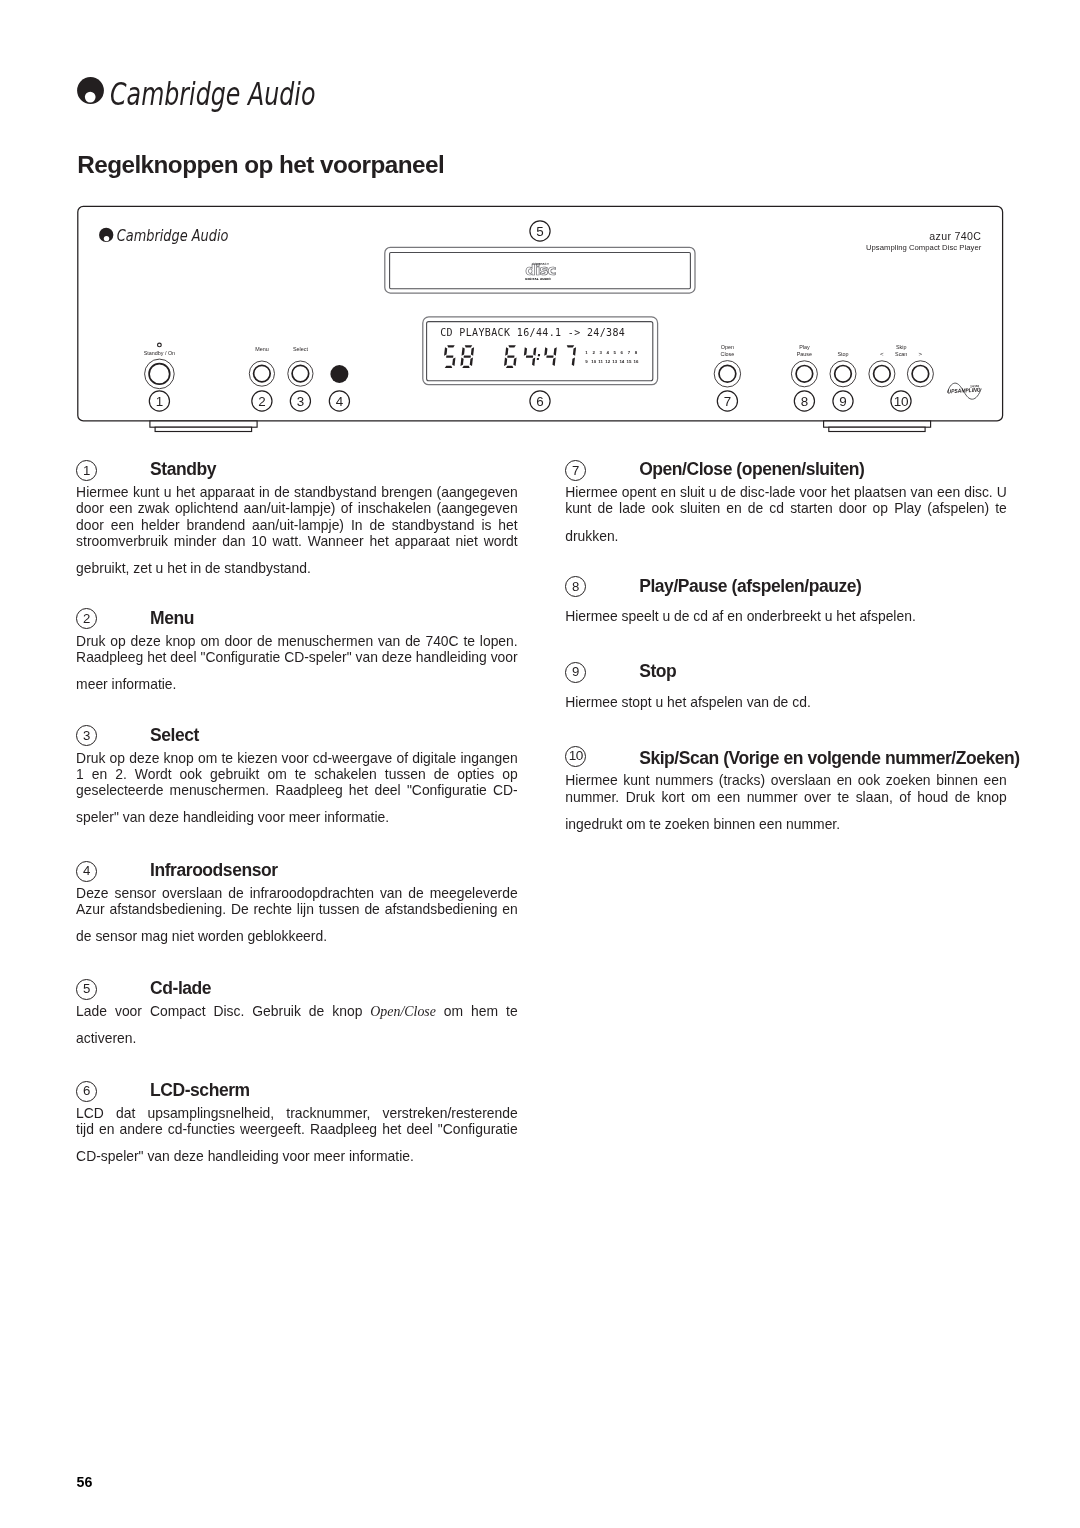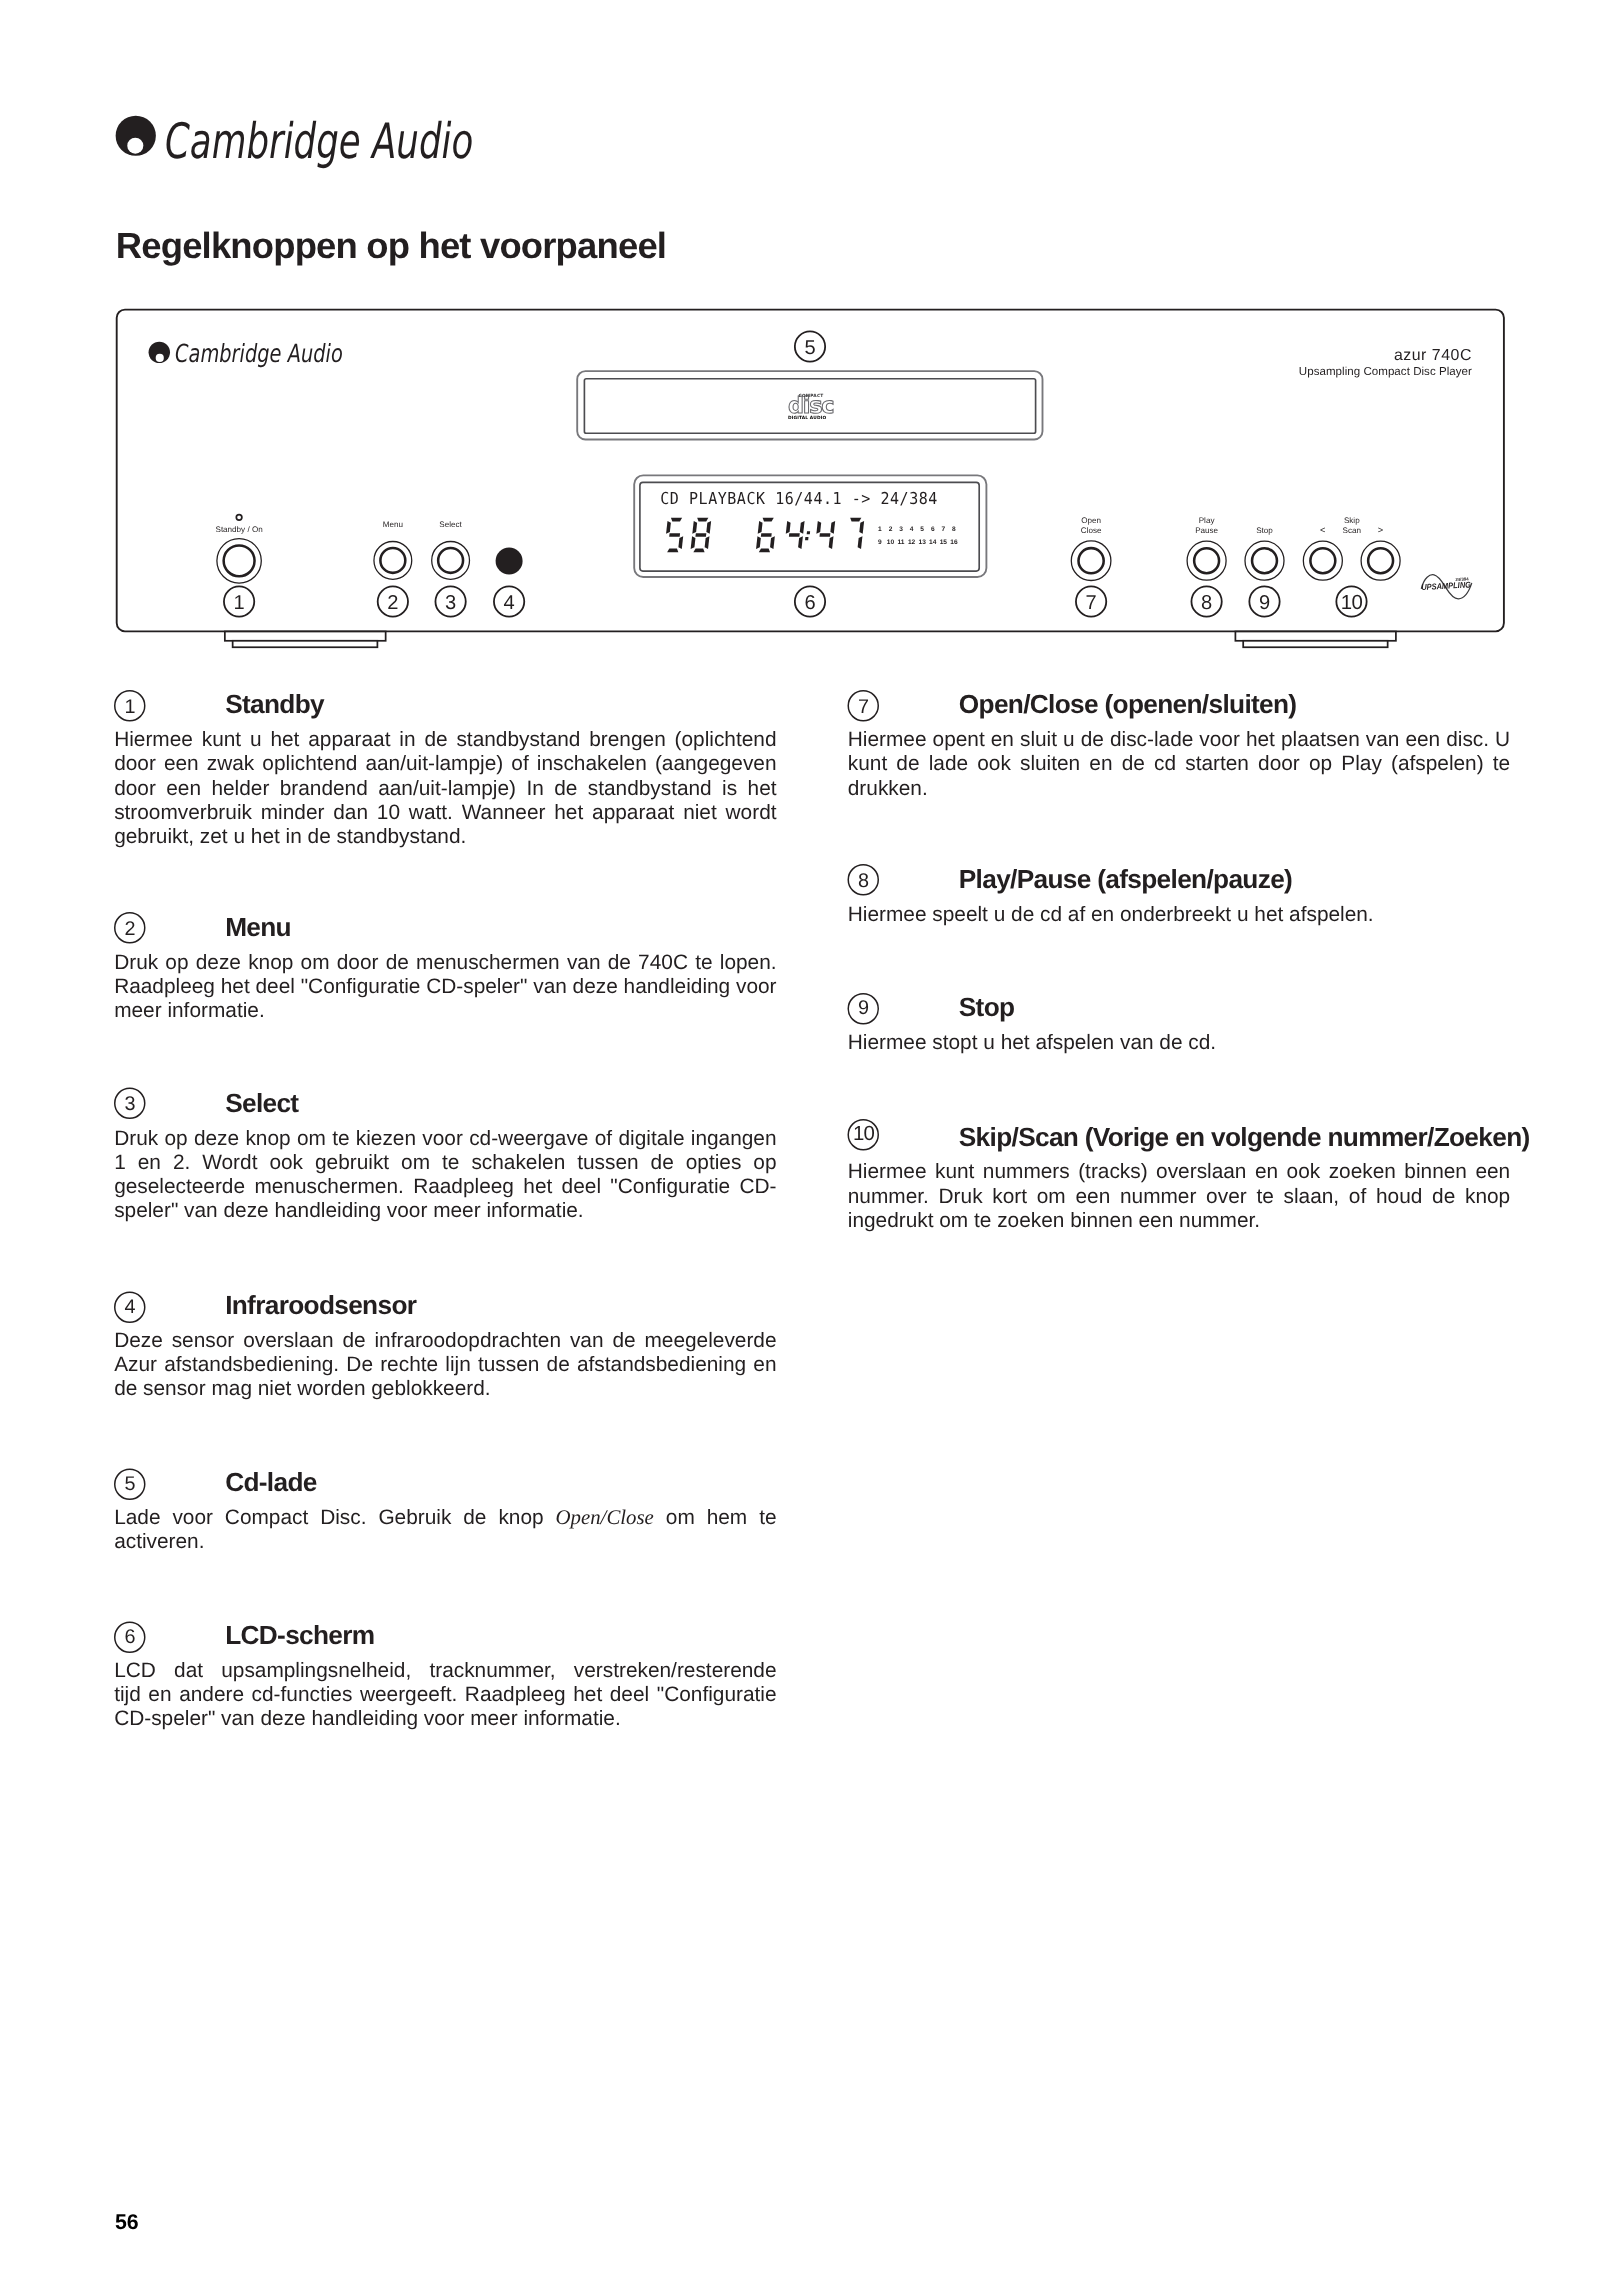--- a/index.html
+++ b/index.html
@@ -30,21 +30,21 @@
   .sec-head{position:relative;height:21px;margin:0 0 3.2px 0;}
   .num-badge{position:absolute;left:0;top:0;display:flex;align-items:center;justify-content:center;
              border:1.35px solid #231f20;border-radius:50%;width:21px;height:21px;
              font-size:13.2px;line-height:13.2px;font-weight:400;box-sizing:border-box;
              padding-bottom:0.5px;}
   .num-badge.wide{font-size:13.6px;letter-spacing:-0.55px;overflow:visible;}
   .sec-title{position:absolute;left:28.0px;top:3.4px;font-size:17.5px;font-weight:bold;
              letter-spacing:-0.45px;line-height:12.6px;white-space:nowrap;margin-left:46px;}
   .sec-body{font-size:13.9px;color:#231f20;margin:0;}
   .ln{text-align:justify;text-align-last:justify;height:16.2px;line-height:16.2px;white-space:pre-wrap;}
-  .ln.last{text-align-last:left;}
+  .ln.last{text-align-last:left;margin-top:11px;}
   .ln i{font-style:italic;font-family:Liberation Serif, serif;}
   .pagenum{position:absolute;left:76.6px;top:1476.6px;font-size:14.2px;font-weight:bold;color:#000;line-height:10.2px;}
 </style>
 </head>
 <body>
 
 <div class="page">
 
   <div class="brand">
     <svg class="brand-mark" viewBox="0 0 27 27">
@@ -240,21 +240,21 @@
 
 </div>
 
   <div class="col col-left" id="leftcol">
       <div class="sec" style="top: 0px;">
         <div class="sec-head">
           <span class="num-badge">1</span>
           <span class="sec-title">Standby</span>
         </div>
         <div class="sec-body">
-          <div class="ln">Hiermee kunt u het apparaat in de standbystand brengen (oplichtend</div>
+          <div class="ln">Hiermee kunt u het apparaat in de standbystand brengen (aangegeven</div>
           <div class="ln">door een zwak oplichtend aan/uit-lampje) of inschakelen (aangegeven</div>
           <div class="ln">door een helder brandend aan/uit-lampje) In de standbystand is het</div>
           <div class="ln">stroomverbruik minder dan 10 watt. Wanneer het apparaat niet wordt</div>
           <div class="ln last">gebruikt, zet u het in de standbystand.</div>
         </div>
       </div>
       <div class="sec" style="top: 148.4px;">
         <div class="sec-head">
           <span class="num-badge">2</span>
           <span class="sec-title">Menu</span>

